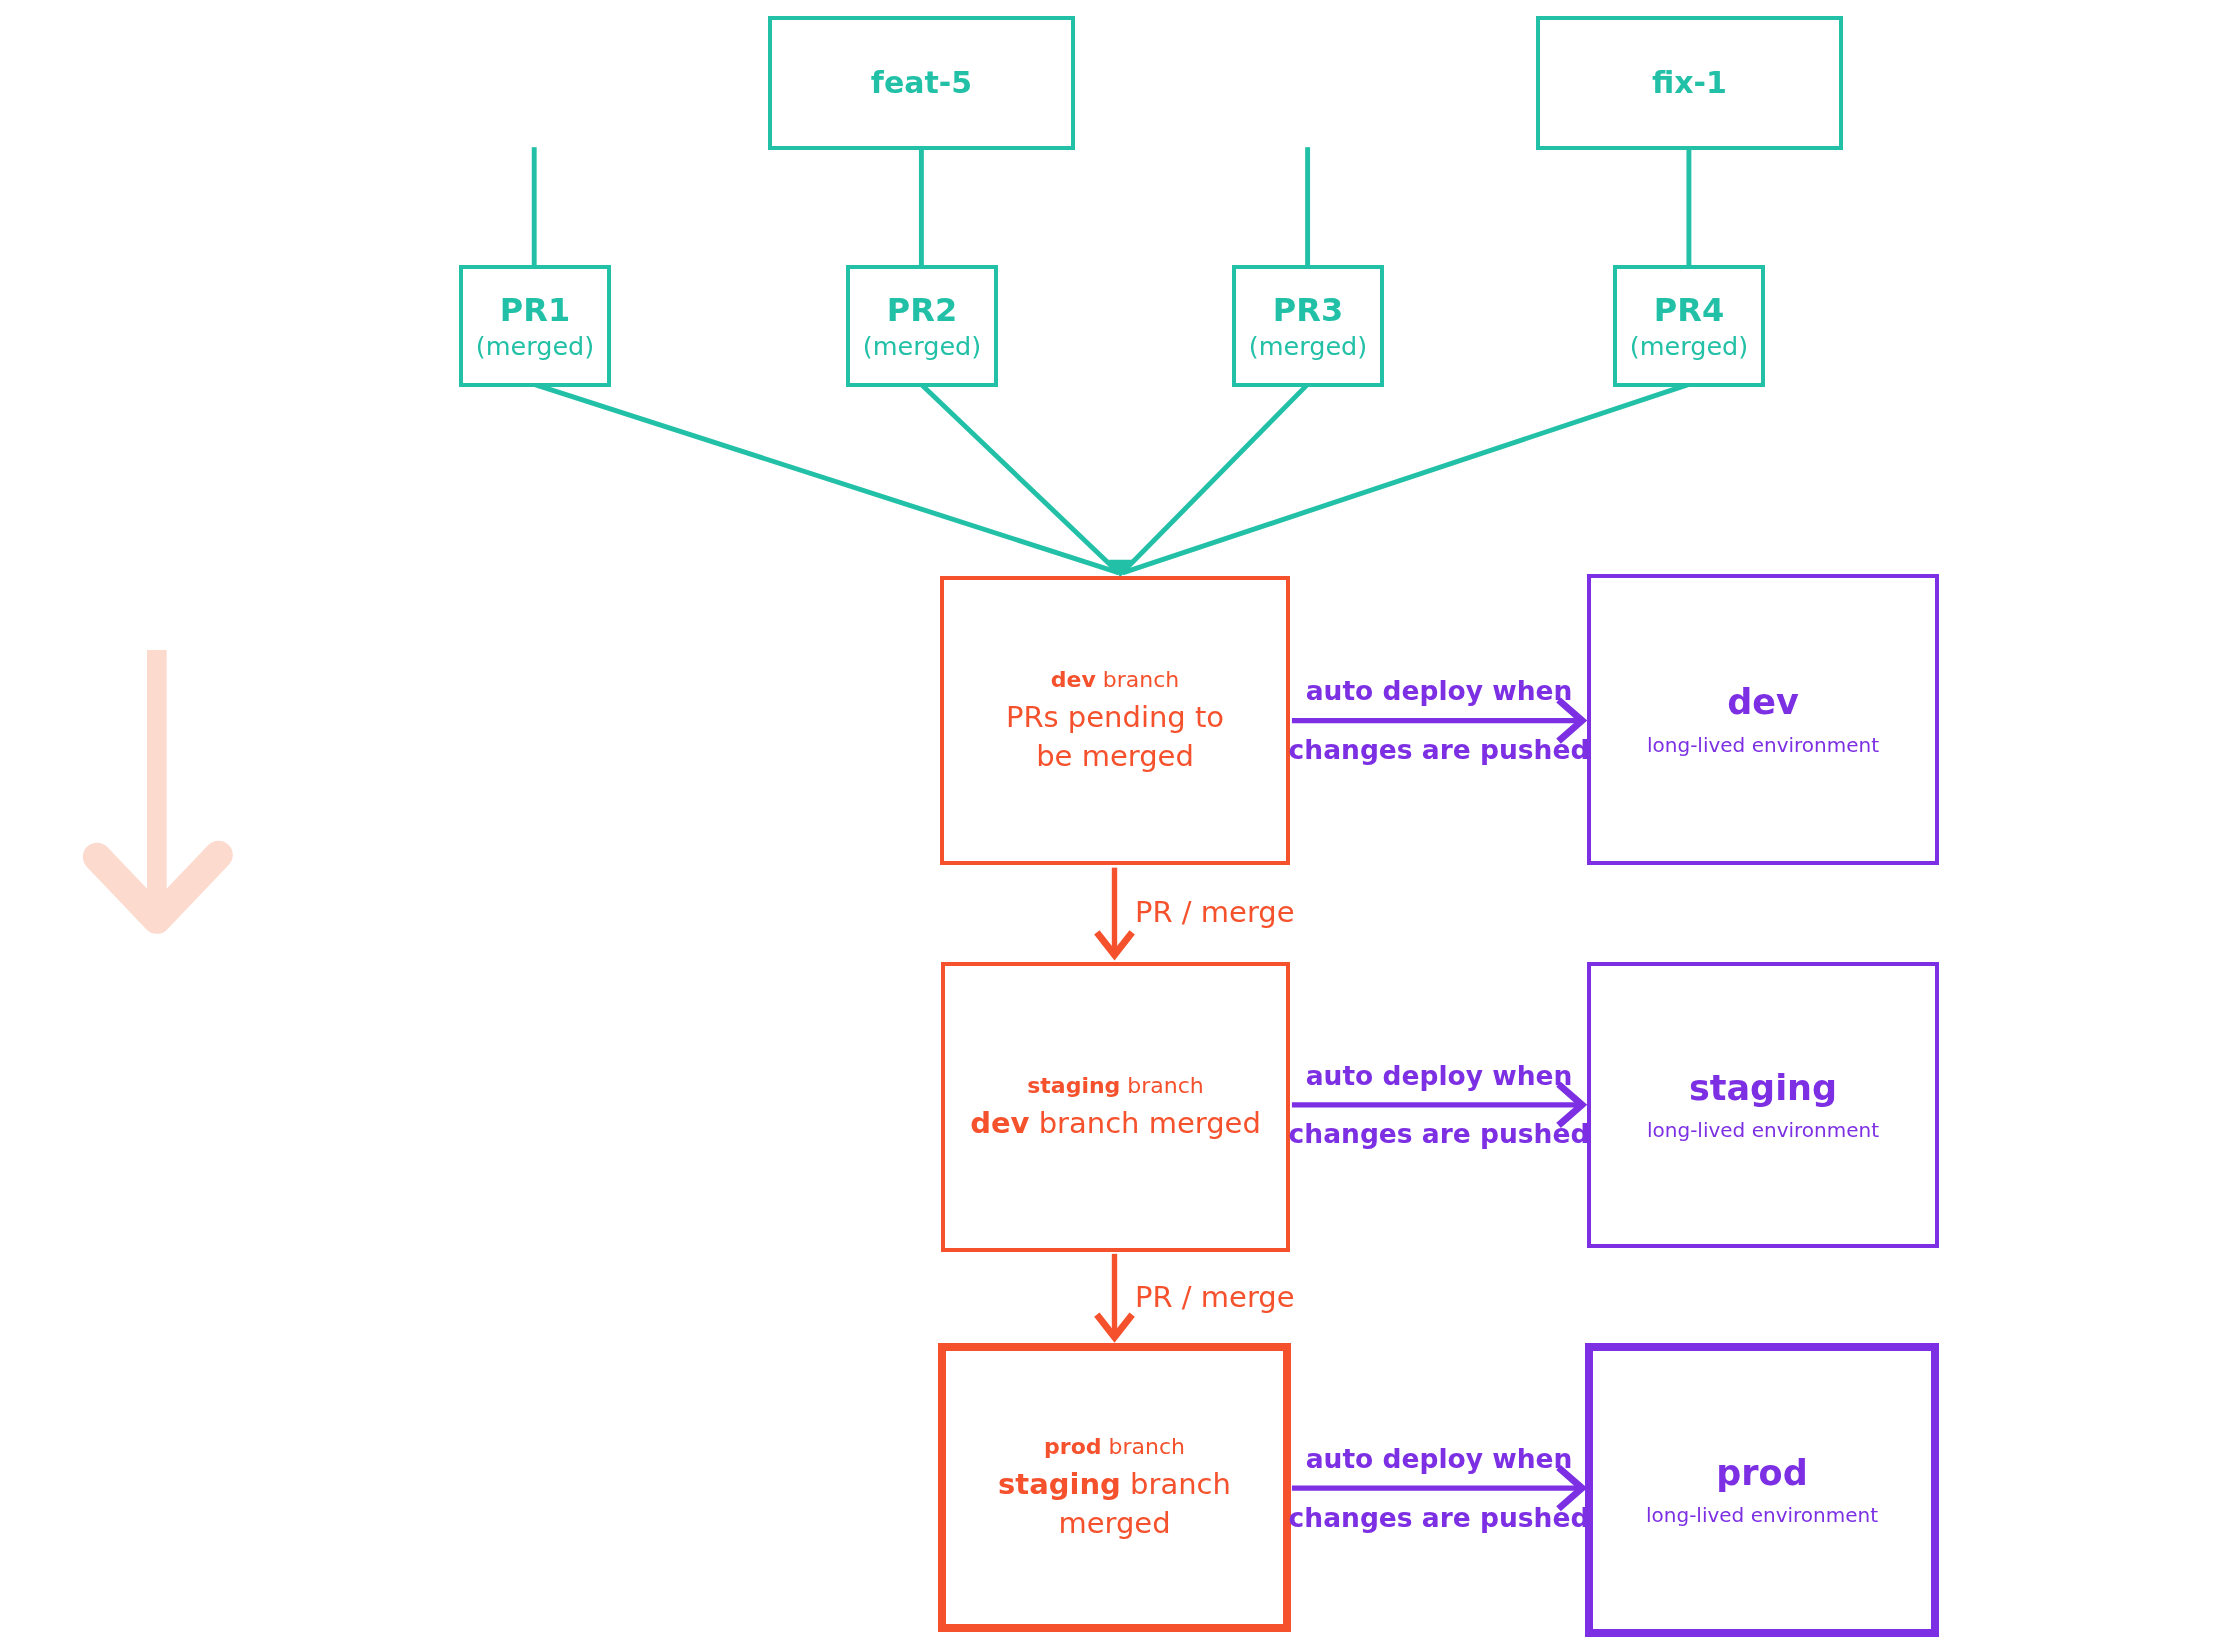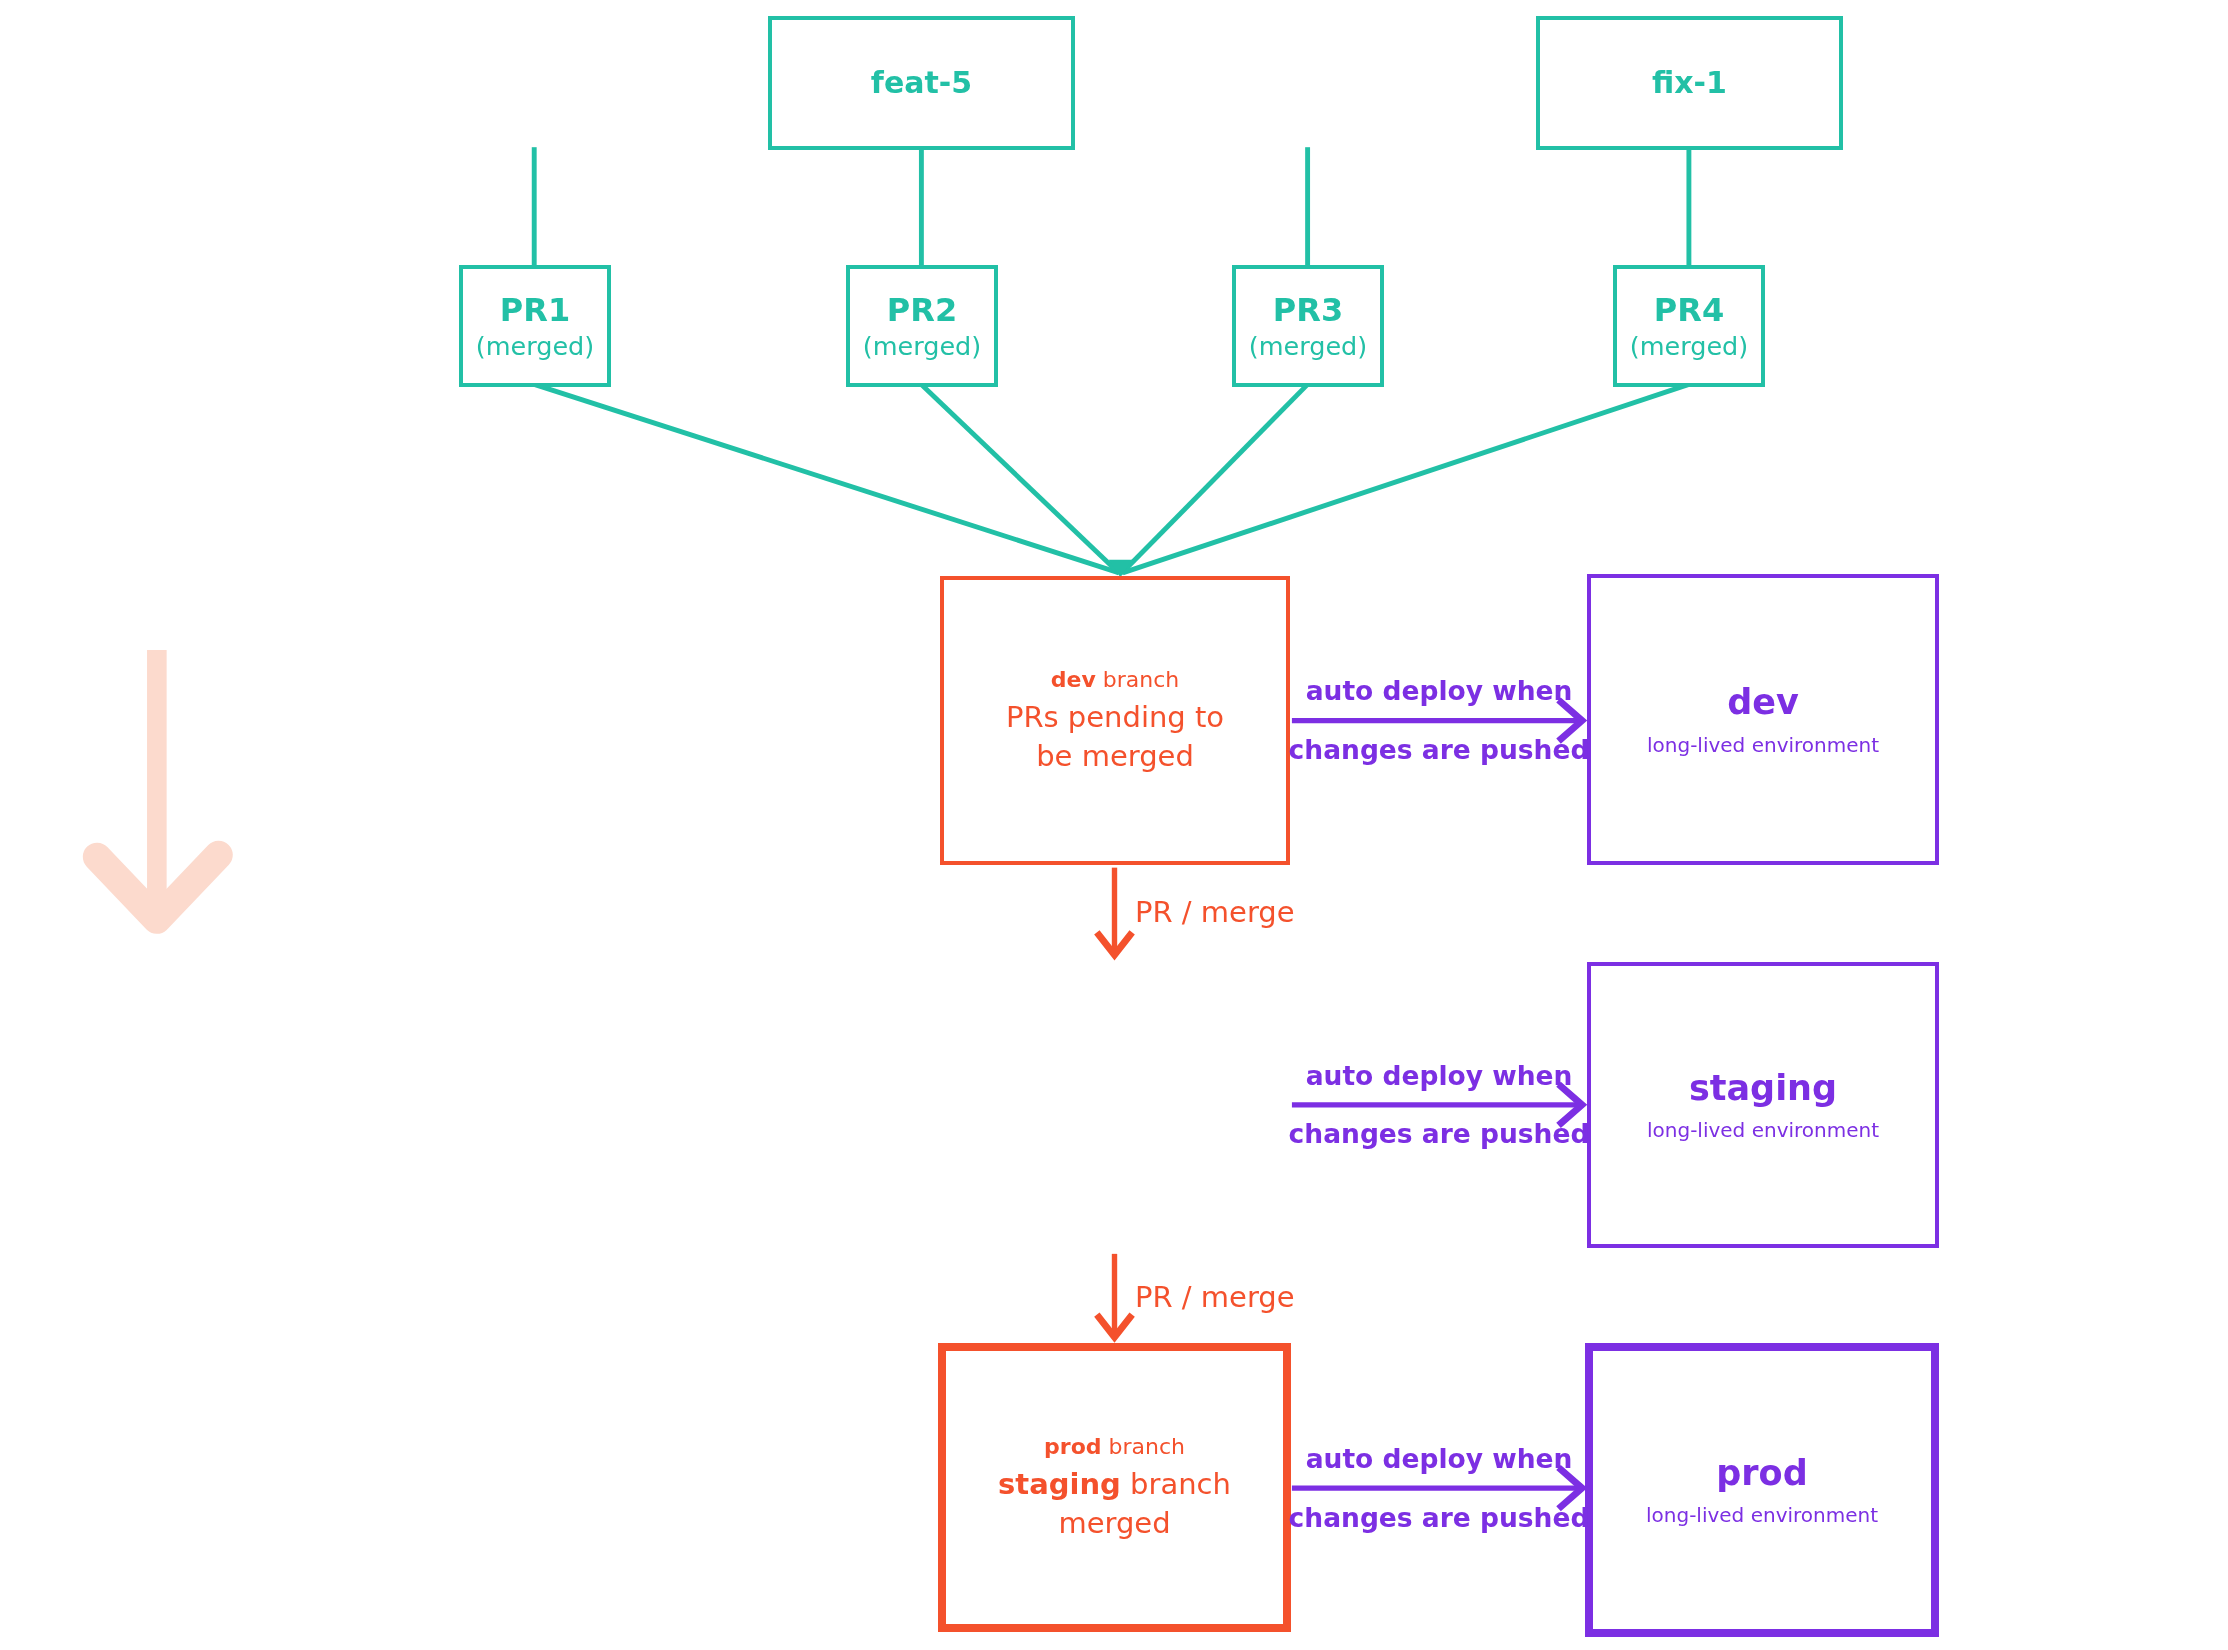--- a/index.html
+++ b/index.html
@@ -106,20 +106,24 @@
   </div>
   <div class="box teal" style="left:1613px;top:265px;width:152px;height:122px">
     <span class="pr-label">PR4</span>
     <span class="pr-status">(merged)</span>
   </div>
 
   <div class="box orange" style="left:940px;top:576px;width:350px;height:289px">
     <div class="b-title"><b>dev</b><span> branch</span></div>
     <div class="b-sub narrow"><b></b><span>PRs pending to be merged</span></div>
   </div>
+  <div class="box orange" style="left:941px;top:962px;width:349px;height:290px">
+    <div class="b-title"><b>staging</b><span> branch</span></div>
+    <div class="b-sub"><b>dev</b><span> branch merged</span></div>
+  </div>
   <div class="box orange thick" style="left:938px;top:1343px;width:353px;height:289px">
     <div class="b-title"><b>prod</b><span> branch</span></div>
     <div class="b-sub"><b>staging</b><span> branch merged</span></div>
   </div>
 
   <div class="box purple" style="left:1587px;top:574px;width:352px;height:291px">
     <div class="e-name">dev</div>
     <div class="e-desc">long-lived environment</div>
   </div>
   <div class="box purple" style="left:1587px;top:962px;width:352px;height:286px">

